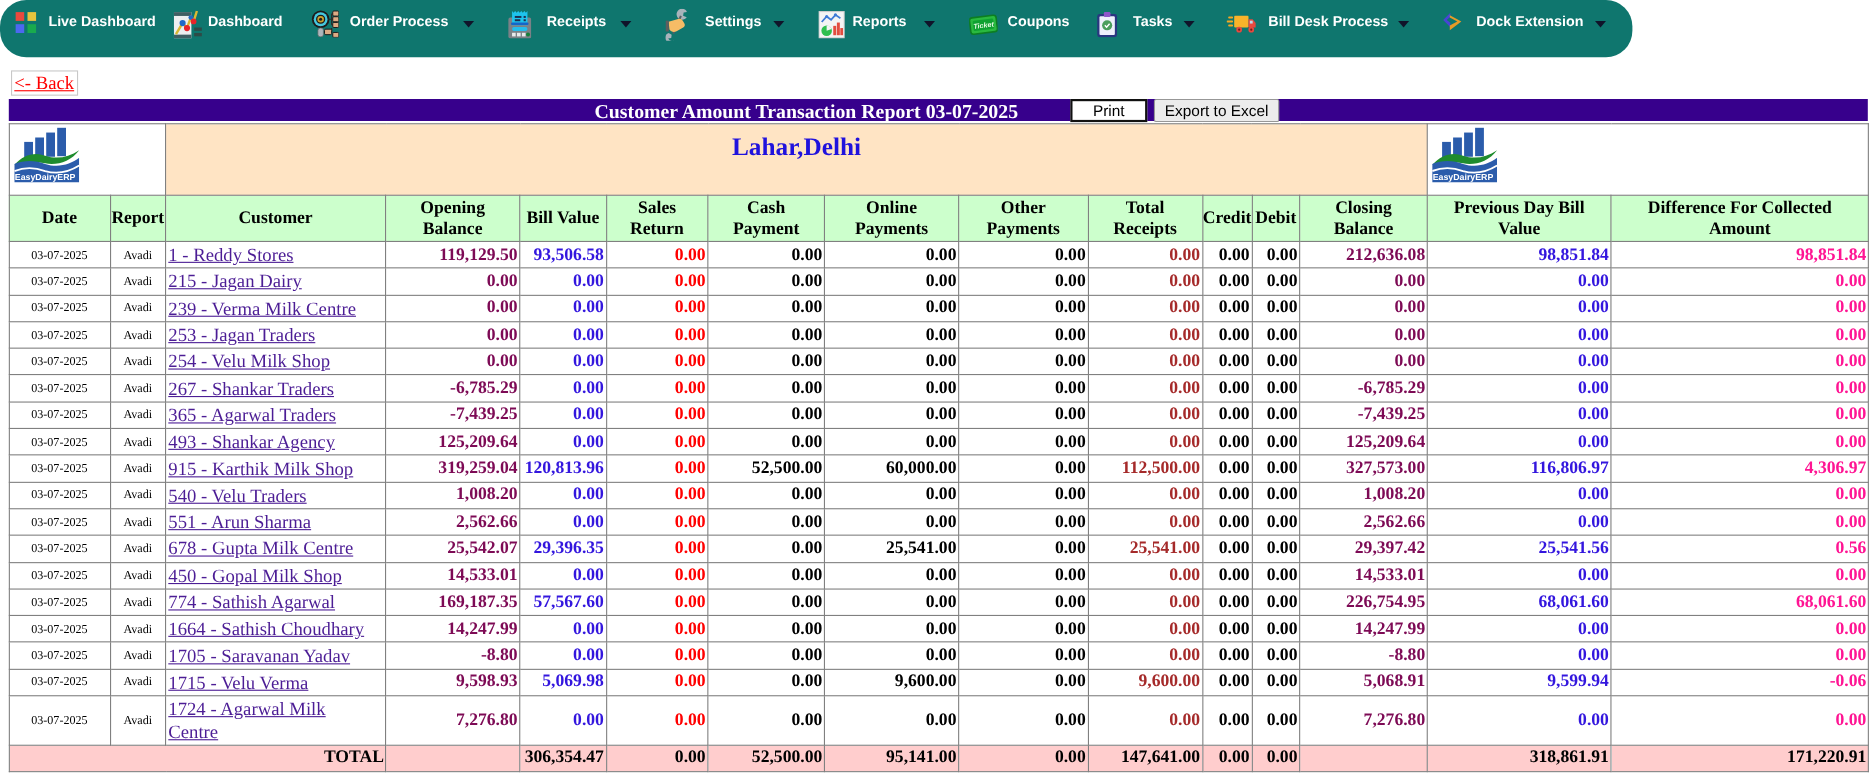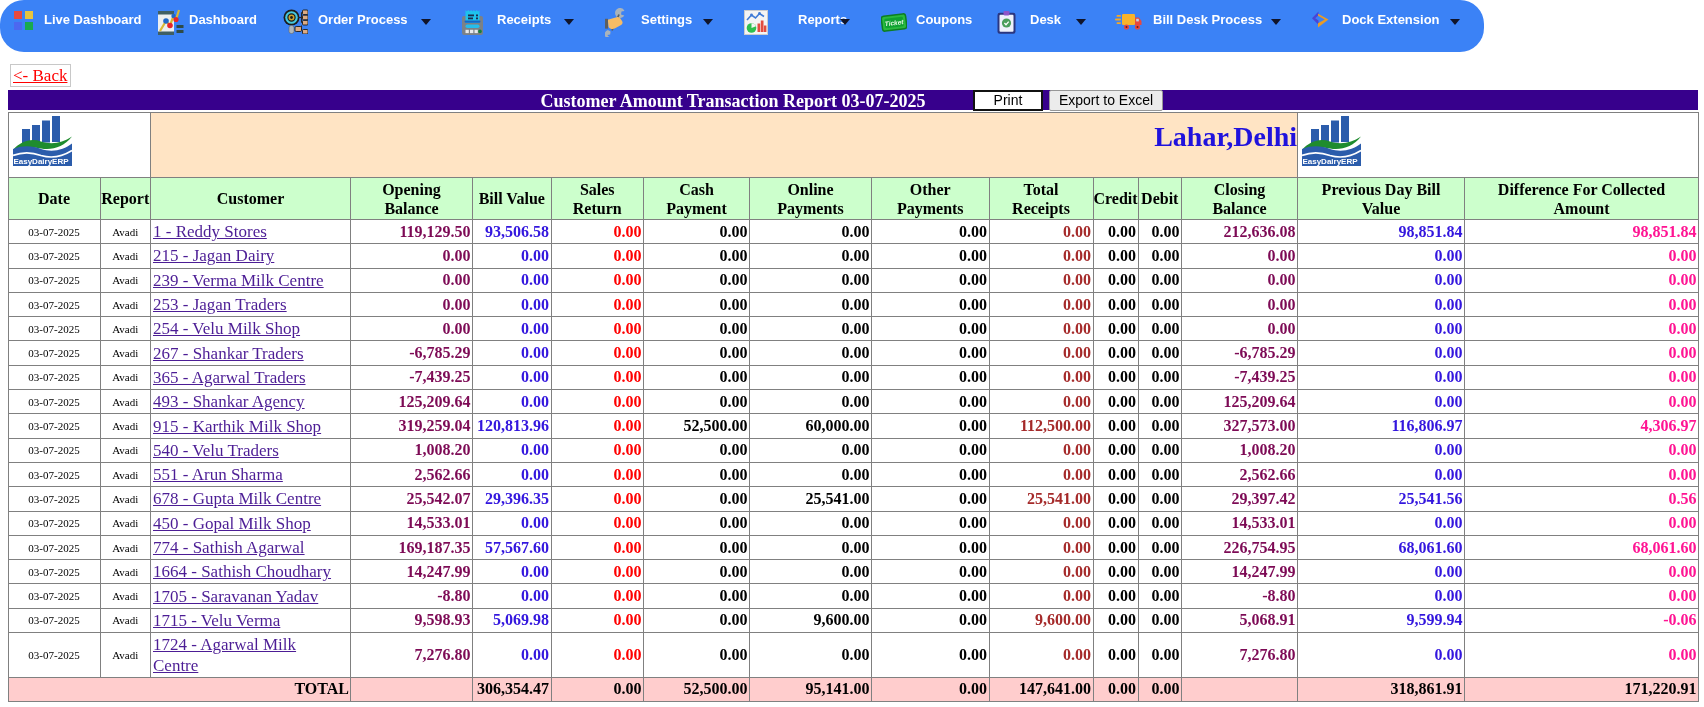--- a/index.html
+++ b/index.html
@@ -1,29 +1,29 @@
 <!DOCTYPE html>
 <html><head><meta charset="utf-8"><title>Customer Amount Transaction Report</title>
 <style>
 * { margin:0; padding:0; box-sizing:border-box; }
 body { width:1704px; height:707px; position:relative; background:#fff; font-family:"Liberation Serif",serif; overflow:hidden; }
-.nav { position:absolute; left:0; top:0; width:1484px; height:52px; background:#3b82f6;border-radius:24px; }
+.nav { position:absolute; left:0; top:0; width:1484px; height:52px; background:#0f766e;border-radius:24px; }
 .nit { position:absolute; line-height:0; }
 .nlb { position:absolute; top:19px; transform:translateY(-50%); color:#fff; font-family:"Liberation Sans",sans-serif; font-weight:bold; font-size:13px; white-space:nowrap; }
 .ncar { position:absolute; top:19px; width:0; height:0; border-left:5.5px solid transparent; border-right:5.5px solid transparent; border-top:6.5px solid #10142a; }
 .back { position:absolute; left:10px; top:64px; height:23px; border:1px solid #c8c8c8; padding:1px 3px 0 2px; font-size:17px; display:inline-block; white-space:nowrap; color:#f00; }
 .back a { color:#f00; text-decoration:underline;margin-top:32px; }
 .bar { position:absolute; left:8px; top:90px; width:1690px; height:20px; background:#37008c; }
 .title { position:absolute; left:0; top:90.5px; width:1466px; text-align:center; color:#fff; font-weight:bold; font-size:18px; }
 .btn1 { position:absolute; left:973px; top:90px; width:70px; height:21px; background:#fff; border:2px solid #111; font-family:"Liberation Sans",sans-serif; font-size:14px; text-align:center; line-height:16px; }
 .btn2 { position:absolute; left:1049px; top:90px; width:114px; height:21px; background:#ececec; border:1px solid #979797; border-radius:2px; font-family:"Liberation Sans",sans-serif; font-size:14px; text-align:center; line-height:18px; }
 table { position:absolute; left:7.5px; top:112px; border-collapse:collapse; table-layout:fixed; width:1691px; font-family:"Liberation Serif",serif; font-size:16px; }
 td { border:1px solid #808080; overflow:hidden; padding:0; vertical-align:middle; }
 .bandL,.bandR { background:#fff; vertical-align:middle; }
-.bandC { background:#ffe4c4; text-align:right; vertical-align:top; padding-top:8px; font-weight:bold; font-size:28px; color:#2012dd; }
+.bandC { background:#ffe4c4; text-align:center; vertical-align:top; padding-top:8px; font-weight:bold; font-size:23px; color:#2012dd; }
 th { border:1px solid #808080; background:#ccffcc; font-size:16px; font-weight:bold; padding:0; line-height:19px; }
 .c  { text-align:center; font-size:11px; }
 .cu { padding-left:2px; line-height:21px; font-size:17px; }
 .cu a { color:#4c1d95; text-decoration:underline; }
 .n  { text-align:right; padding-right:1.5px; font-weight:bold; }
 .op { color:#7d0a55; } .bv { color:#3316de; } .sr { color:#ff0000; }
 .tr { color:#a52a2a; } .bk { color:#000; } .df { color:#ff1493; }
 .tot td { background:#ffcdcd; }
 .tt { color:#000; padding-right:1px; }
 .logo { padding-left:4px; padding-top:3px; vertical-align:top; }
@@ -94,38 +94,38 @@
         <rect x="0.5" y="0.5" width="23" height="24" fill="#f4f4f4" stroke="#cccccc"></rect>
         <polyline points="3,10 7.5,5 11.5,8 15.5,3.5 20,6.5" stroke="#3f7ad6" stroke-width="1.6" fill="none"></polyline>
         <circle cx="7.5" cy="5" r="1.4" fill="#3f7ad6"></circle>
         <circle cx="15.5" cy="3.5" r="1.4" fill="#3f7ad6"></circle>
         <circle cx="7.5" cy="18" r="4.8" fill="#2fbf4e"></circle>
         <path d="M7.5 18l4.5-1.7A4.8 4.8 0 0 0 7.5 13.2z" fill="#f4f4f4"></path>
         <rect x="13.5" y="13.5" width="2.7" height="8.5" fill="#e24c3f"></rect>
         <rect x="16.8" y="10.5" width="2.7" height="11.5" fill="#e24c3f"></rect>
         <rect x="19.9" y="15.5" width="2.5" height="6.5" fill="#e24c3f"></rect>
       </svg></div>
-<div class="nlb" style="left:798px">Reports</div>
+<div class="nlb" style="left:775px">Reports</div>
 <div class="ncar" style="left:840px"></div>
 <div class="nit" style="left:881px;top:12px"><svg width="26" height="21" viewBox="0 0 26 21">
         <g transform="rotate(-7 13 10)">
           <rect x="0.8" y="3" width="24.4" height="15" rx="2.6" fill="#2ab93f" stroke="#0c7e22" stroke-width="1.5"></rect>
           <rect x="3.6" y="5.8" width="18.8" height="9.4" rx="1.2" fill="#0fa131"></rect>
           <text x="13" y="13.2" font-family="Liberation Sans" font-size="6.5" font-style="italic" fill="#e8fae5" text-anchor="middle" font-weight="bold">Ticket</text>
         </g>
       </svg></div>
 <div class="nlb" style="left:916px">Coupons</div>
 <div class="nit" style="left:997px;top:11px"><svg width="19" height="23" viewBox="0 0 19 23">
         <rect x="0.5" y="1.8" width="18" height="21" rx="2.2" fill="#2a3680"></rect>
         <rect x="2.5" y="3.8" width="14" height="17" rx="1" fill="#eef1fb"></rect>
         <rect x="6.5" y="0" width="6" height="4.4" rx="1.1" fill="#8e56c9"></rect>
         <circle cx="9.5" cy="12" r="4.6" fill="#4a9e5c"></circle>
         <path d="M7.4 12l1.6 1.7 2.7-3.1" stroke="#fff" stroke-width="1.3" fill="none"></path>
       </svg></div>
-<div class="nlb" style="left:1030px">Desk</div>
+<div class="nlb" style="left:1030px">Tasks</div>
 <div class="ncar" style="left:1076px"></div>
 <div class="nit" style="left:1115px;top:14px"><svg width="28" height="16" viewBox="0 0 28 16">
         <rect x="1.5" y="1" width="4.5" height="1.8" rx=".9" fill="#f6a821"></rect>
         <rect x="0" y="4.6" width="6" height="1.8" rx=".9" fill="#f6a821"></rect>
         <rect x="1.5" y="8.2" width="4.5" height="1.8" rx=".9" fill="#f6a821"></rect>
         <rect x="7" y="0" width="13" height="11" rx="1.2" fill="#f9b32a"></rect>
         <path d="M20 3.5h3.8l2.7 3.5v4h-6.5z" fill="#e8483f"></path>
         <rect x="21.2" y="4.8" width="2.6" height="2.6" fill="#bcd9ea"></rect>
         <circle cx="11.5" cy="13" r="2.6" fill="#e8483f"></circle>
         <circle cx="11.5" cy="13" r="1" fill="#6b1f1a"></circle>

